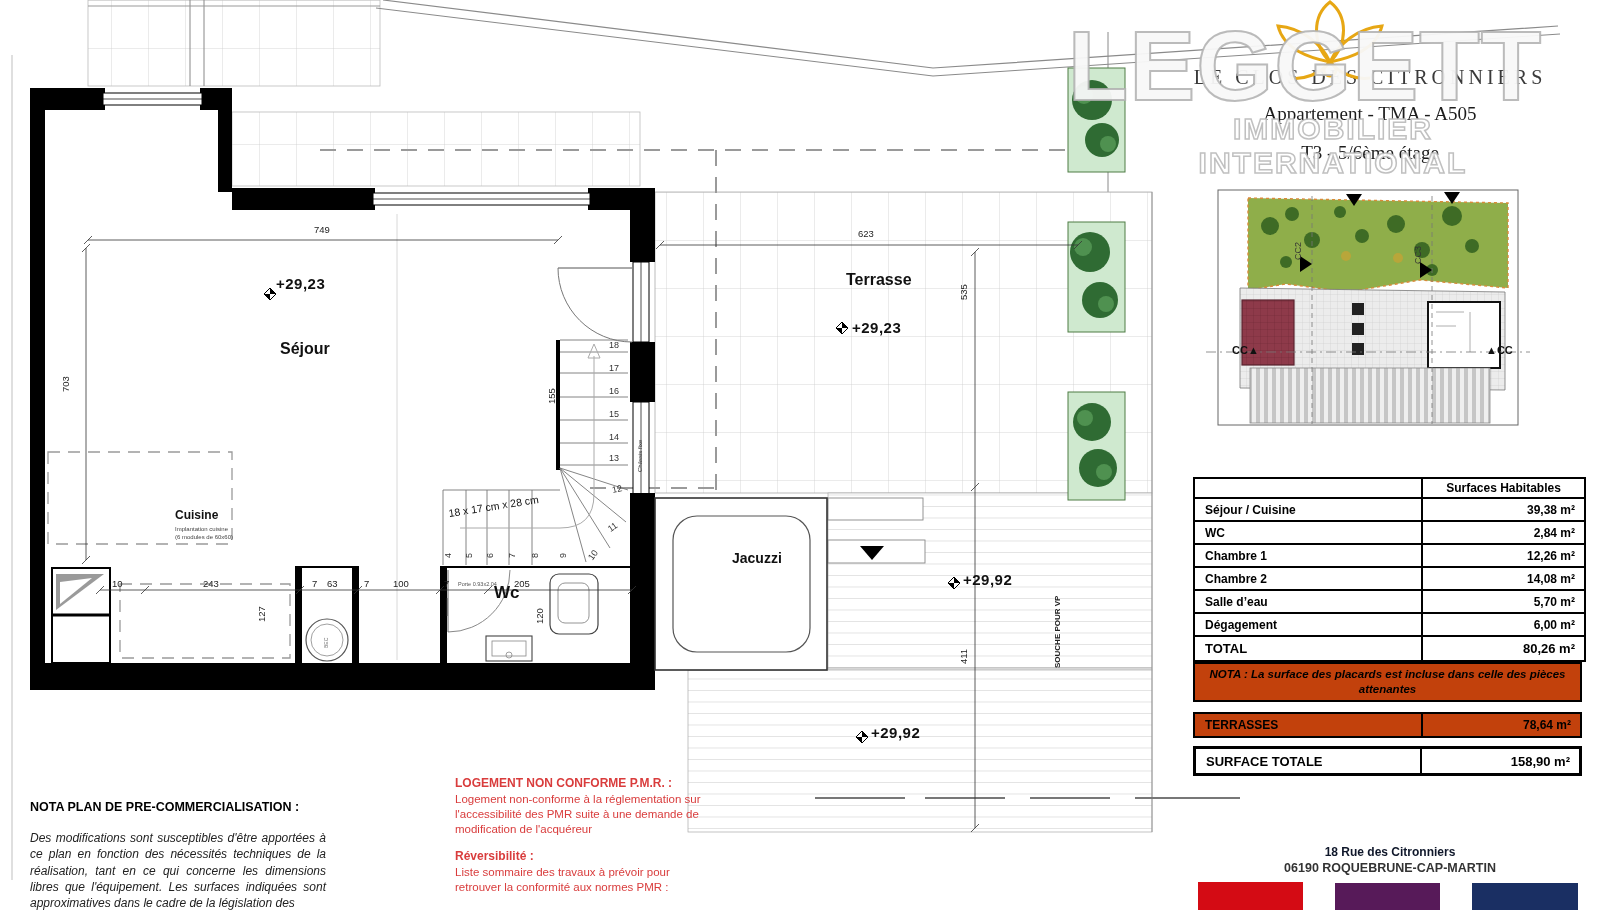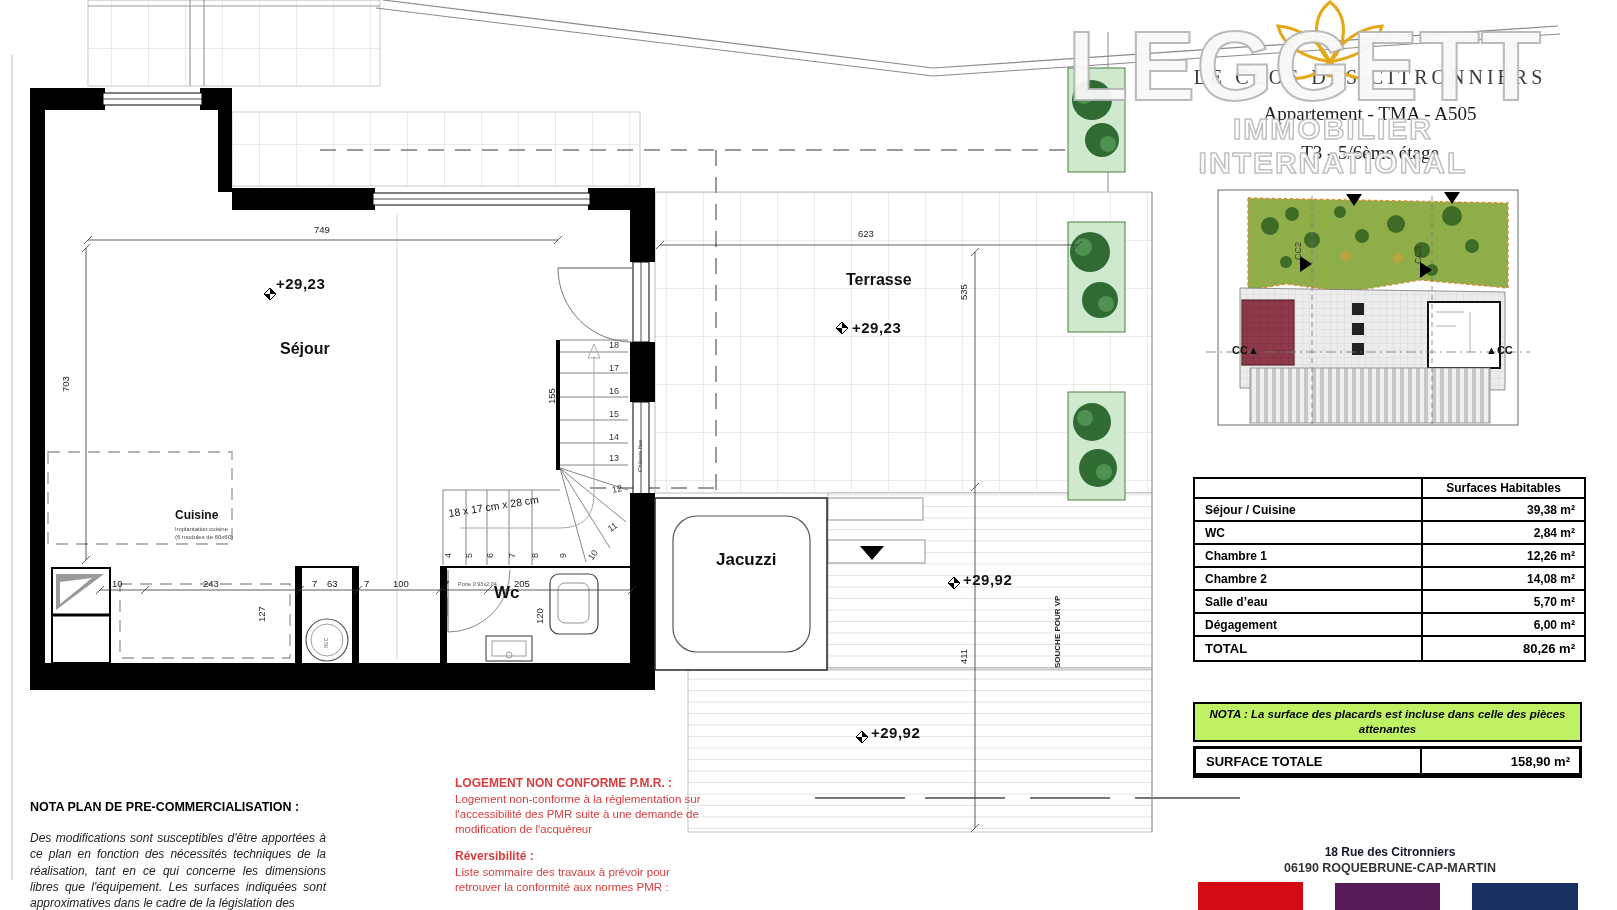--- a/index.html
+++ b/index.html
@@ -21,21 +21,21 @@
   .hdr{position:absolute;z-index:2;text-align:center;font-family:"Liberation Serif",serif;color:#1c1c1c;}
   
   .tbl{position:absolute;border:2px solid #000;background:#fff;z-index:3;}
   .trow{display:flex;border-top:2px solid #000;height:21px;align-items:stretch;}
   .trow:first-child{border-top:none;height:18px;}
   .tl{flex:0 0 228px;border-right:2px solid #000;display:flex;align-items:center;
       padding-left:10px;font-weight:bold;font-size:12px;box-sizing:border-box;}
   .tv{flex:1;display:flex;align-items:center;justify-content:flex-end;
       padding-right:9px;font-weight:bold;font-size:12px;}
   .thead .tv{justify-content:center;padding-right:0;font-size:12px;}
-  .box2{position:absolute;border:2px solid #000;background:#bef264;z-index:3;box-sizing:border-box;margin-top:40px;}
+  .box2{position:absolute;border:2px solid #000;background:#c2410c;z-index:3;box-sizing:border-box;}
   .box3{position:absolute;border:3px solid #000;background:#fff;z-index:3;box-sizing:border-box;}
   .rowflex{display:flex;height:100%;align-items:center;}
   .swatch{position:absolute;z-index:3;}
   .note-red{color:#d93c3c;}
   .ftxt{font-size:12px;font-style:italic;color:#222;text-align:justify;line-height:1.36;margin-top:16px;}
 </style>
 </head>
 <body>
 
 <div id="canvas">
@@ -285,21 +285,21 @@
   <div class="lbl lvl" style="left:276px;top:263px;z-index:2;">+29,23</div>
   <div class="lbl room" style="left:280px;top:340px;font-size:16px;z-index:2;">Séjour</div>
   <div class="lbl room" style="left:175px;top:508px;font-size:12px;z-index:2;">Cuisine</div>
   <div class="lbl tiny" style="left:175px;top:526px;z-index:2;">Implantation cuisine</div>
   <div class="lbl tiny" style="left:175px;top:534px;z-index:2;">(6 modules de 60x60)</div>
   <div class="lbl room" style="left:494px;top:583px;font-size:17px;z-index:2;">Wc</div>
   <div class="lbl room" style="left:846px;top:271px;font-size:16px;z-index:2;">Terrasse</div>
   <div class="lbl lvl" style="left:852px;top:307px;z-index:2;">+29,23</div>
   <div class="lbl lvl" style="left:963px;top:559px;z-index:2;">+29,92</div>
   <div class="lbl lvl" style="left:871px;top:712px;z-index:2;">+29,92</div>
-  <div class="lbl room" style="left:716px;top:550px;font-size:17px;z-index:2;">Jacuzzi</div>
+  <div class="lbl room" style="left:732px;top:550px;font-size:14px;z-index:2;">Jacuzzi</div>
 
   <div class="lbl dim" style="left:314px;top:224px;z-index:2;">749</div>
   <div class="lbl dim vrt" style="left:60px;top:392px;z-index:2;">703</div>
   <div class="lbl dim" style="left:858px;top:228px;z-index:2;">623</div>
   <div class="lbl dim vrt" style="left:958px;top:300px;z-index:2;">535</div>
   <div class="lbl dim vrt" style="left:958px;top:664px;z-index:2;">411</div>
   <div class="lbl dim vrt" style="left:256px;top:622px;z-index:2;">127</div>
   <div class="lbl dim vrt" style="left:534px;top:624px;z-index:2;">120</div>
   <div class="lbl dim vrt" style="left:546px;top:404px;z-index:2;">155</div>
   <div class="lbl dim" style="left:112px;top:578px;z-index:2;">10</div>

